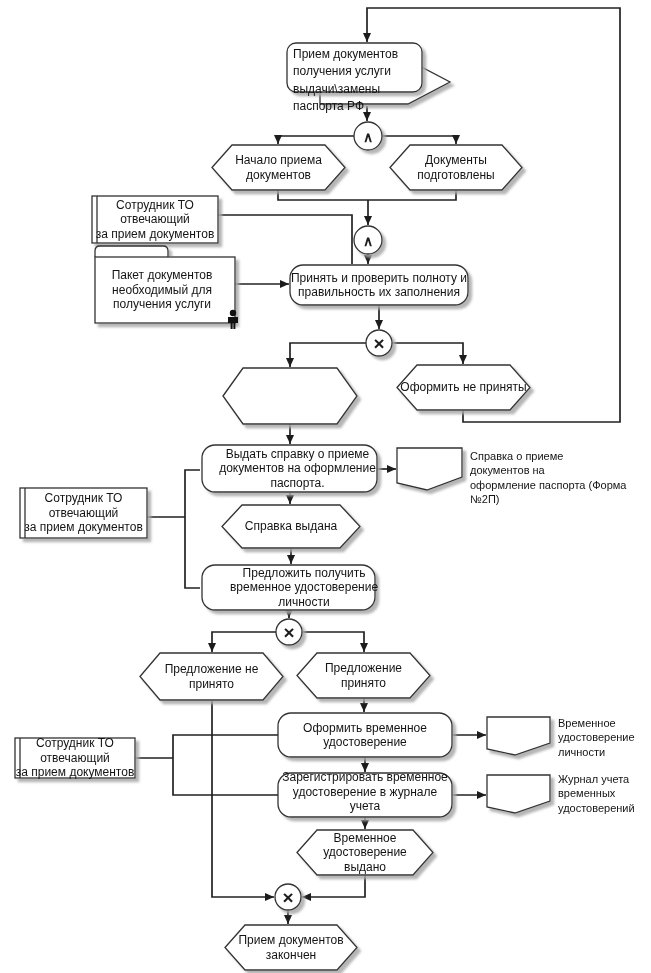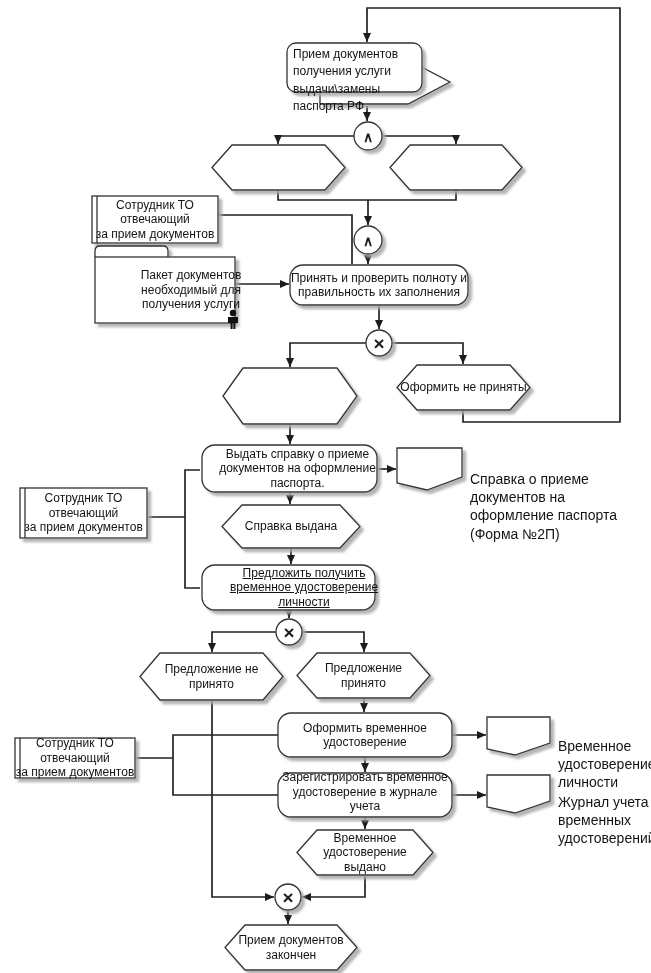--- a/index.html
+++ b/index.html
@@ -3,21 +3,21 @@
 <meta charset="utf-8">
 <style>
   html,body{margin:0;padding:0;background:#ffffff;}
   #page{position:relative;width:651px;height:973px;background:#ffffff;overflow:hidden;
         font-family:"Liberation Sans",sans-serif;color:#161616;}
   #lines-layer{position:absolute;left:0;top:0;width:651px;height:973px;}
   .lbl{position:absolute;display:flex;align-items:center;justify-content:center;
        text-align:center;white-space:pre-line;font-size:12px;line-height:1.2;
        color:#141414;pointer-events:none;}
   .ta-l{justify-content:flex-start;text-align:left;align-items:flex-start;}
-  .doclbl{font-size:14px;line-height:1.3;margin-top:21px;}
+  .doclbl{font-size:11px;line-height:1.3;}
 </style>
 </head>
 <body>
 
 <div id="page">
 
   <svg id="lines-layer" viewBox="0 0 651 973" xmlns="http://www.w3.org/2000/svg">
     <defs>
       <marker id="arr" markerUnits="userSpaceOnUse" markerWidth="10" markerHeight="9" refX="9" refY="4" orient="auto">
         <path d="M0,0 L9,4 L0,8 Z" fill="#1c1c1c"></path>
@@ -120,27 +120,31 @@
     <g fill="#111">
       <circle cx="233" cy="313" r="3.2"></circle>
       <path d="M 228,317 h 10 v 6 h -2.6 v 6 h -2 v -6 h -0.8 v 6 h -2 v -6 H 228 Z"></path>
     </g>
   </svg>
 
   <div class="lbl ta-l" style="left:293px;top:46px;width:128px;height:44px;line-height:1.45;">Прием документов
 получения услуги
 выдачи\замены паспорта РФ</div>
 
-
+  <div class="lbl" style="left:212px;top:145px;width:133px;height:45px;">Начало приема
+документов</div>
+
+  <div class="lbl" style="left:390px;top:145px;width:132px;height:45px;">Документы
+подготовлены</div>
 
   <div class="lbl" style="left:92px;top:196px;width:126px;height:47px;">Сотрудник ТО
 отвечающий
 за прием документов</div>
 
-  <div class="lbl" style="left:110px;top:257px;width:162px;height:66px;">Пакет документов
+  <div class="lbl" style="left:81px;top:257px;width:162px;height:66px;">Пакет документов
 необходимый для
 получения услуги</div>
 
   <div class="lbl" style="left:290px;top:265px;width:178px;height:40px;border-radius:14px;">Принять и проверить полноту и
 правильность их заполнения</div>
 
 
   <div class="lbl" style="left:397px;top:365px;width:133px;height:45px;">Оформить не приняты</div>
 
   <div class="lbl" style="left:202px;top:445px;width:175px;height:47px;padding-left:8px;">Выдать справку о приеме
@@ -150,21 +154,21 @@
   <div class="lbl ta-l doclbl" style="left:470px;top:449px;width:180px;height:48px;">Справка о приеме
 документов на
 оформление паспорта (Форма №2П)</div>
 
   <div class="lbl" style="left:222px;top:505px;width:138px;height:43px;">Справка выдана</div>
 
   <div class="lbl" style="left:20px;top:488px;width:127px;height:50px;">Сотрудник ТО
 отвечающий
 за прием документов</div>
 
-  <div class="lbl" style="left:202px;top:565px;width:204px;height:45px;text-decoration:underline;">Предложить получить
+  <div class="lbl" style="left:202px;top:565px;width:204px;height:45px;">Предложить получить
 временное удостоверение
 личности</div>
 
   <div class="lbl" style="left:140px;top:653px;width:143px;height:47px;">Предложение не
 принято</div>
 
   <div class="lbl" style="left:297px;top:653px;width:133px;height:45px;">Предложение
 принято</div>
 
   <div class="lbl" style="left:278px;top:713px;width:174px;height:44px;">Оформить временное

